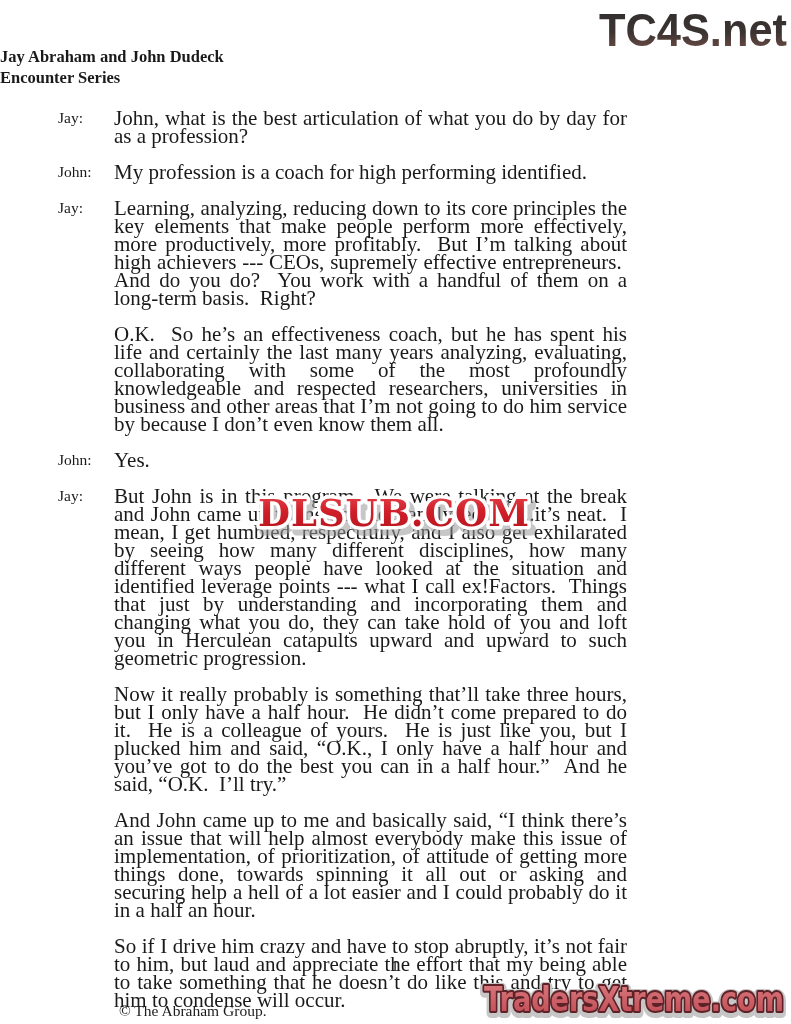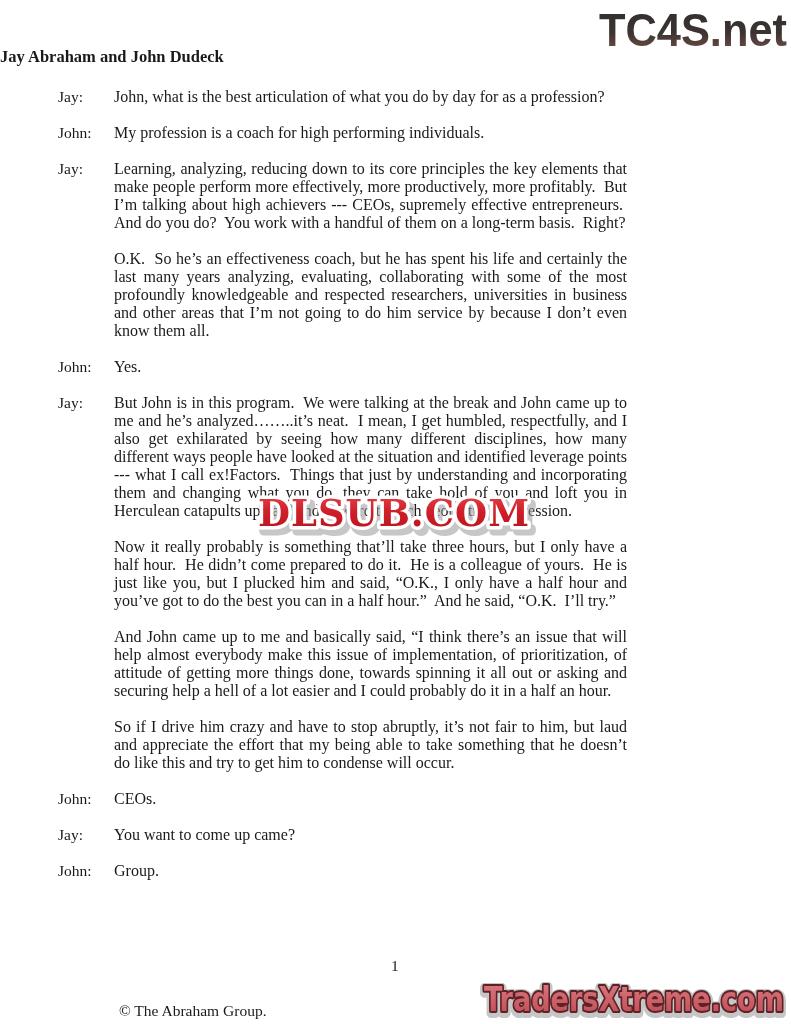--- a/index.html
+++ b/index.html
@@ -31,21 +31,21 @@
   .entry { display: flex; }
   .speaker {
     width: 56px;
     flex: 0 0 56px;
     font-size: 15.5px;
     line-height: 18px;
   }
   .paras { flex: 1; width: 513px; }
   .paras p {
     margin: 0 0 18px 0;
-    font-size: 16px;
+    font-size: 21px;
     line-height: 18px;
     text-align: justify;
   }
 
   
   .footer-copyright {
     position: absolute;
     left: 119px; top: 1002px;
     font-size: 15.5px;
   }
@@ -61,34 +61,35 @@
   .wm-traders{ position: absolute; left: 476px; top: 974px; width: 315px; height: 50px; }
   svg text { user-select: none; }
 </style>
 </head>
 <body>
 
 <div class="page">
 
   <div class="title-block">
     <div>Jay Abraham and John Dudeck</div>
+    <div>Encounter Series</div>
   </div>
 
   <div class="dialogue">
   <div class="entry">
     <div class="speaker">Jay:</div>
     <div class="paras">
           <p>John, what is the best articulation of what you do by day for as a profession?</p>
         </div>
   </div>
 
   <div class="entry">
     <div class="speaker">John:</div>
     <div class="paras">
-          <p>My profession is a coach for high performing individuals.</p>
+          <p>My profession is a coach for high performing identified.</p>
         </div>
   </div>
 
   <div class="entry">
     <div class="speaker">Jay:</div>
     <div class="paras">
           <p>Learning, analyzing, reducing down to its core principles the key elements that make people perform more effectively, more productively, more profitably.&nbsp; But I’m talking about high achievers --- CEOs, supremely effective entrepreneurs.&nbsp; And do you do?&nbsp; You work with a handful of them on a long-term basis.&nbsp; Right?</p>
           <p>O.K.&nbsp; So he’s an effectiveness coach, but he has spent his life and certainly the last many years analyzing, evaluating, collaborating with some of the most profoundly knowledgeable and respected researchers, universities in business and other areas that I’m not going to do him service by because I don’t even know them all.</p>
         </div>
   </div>

